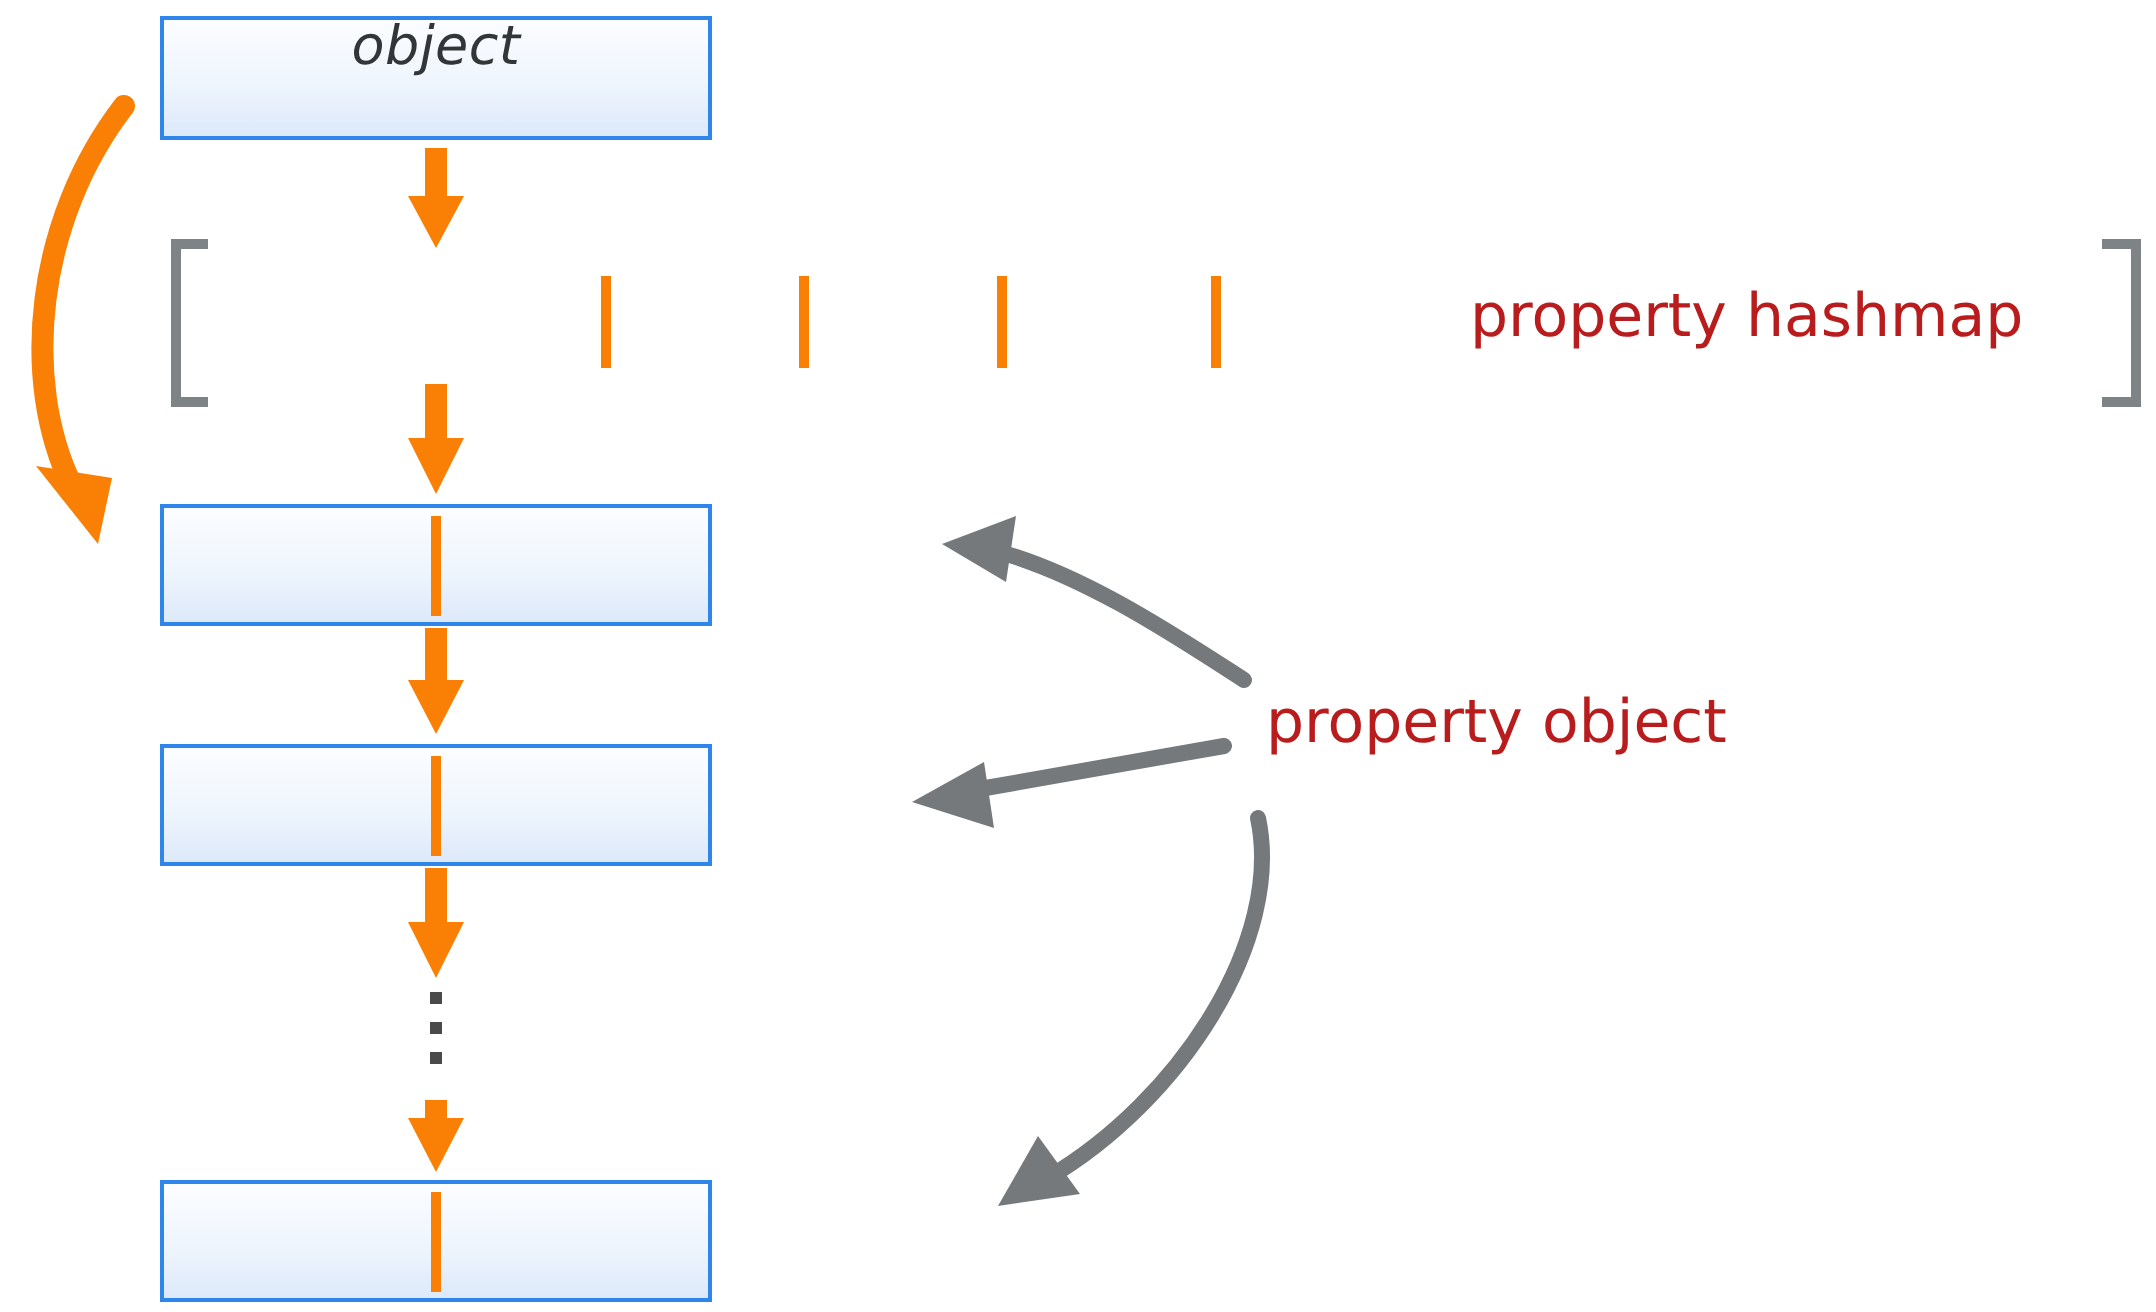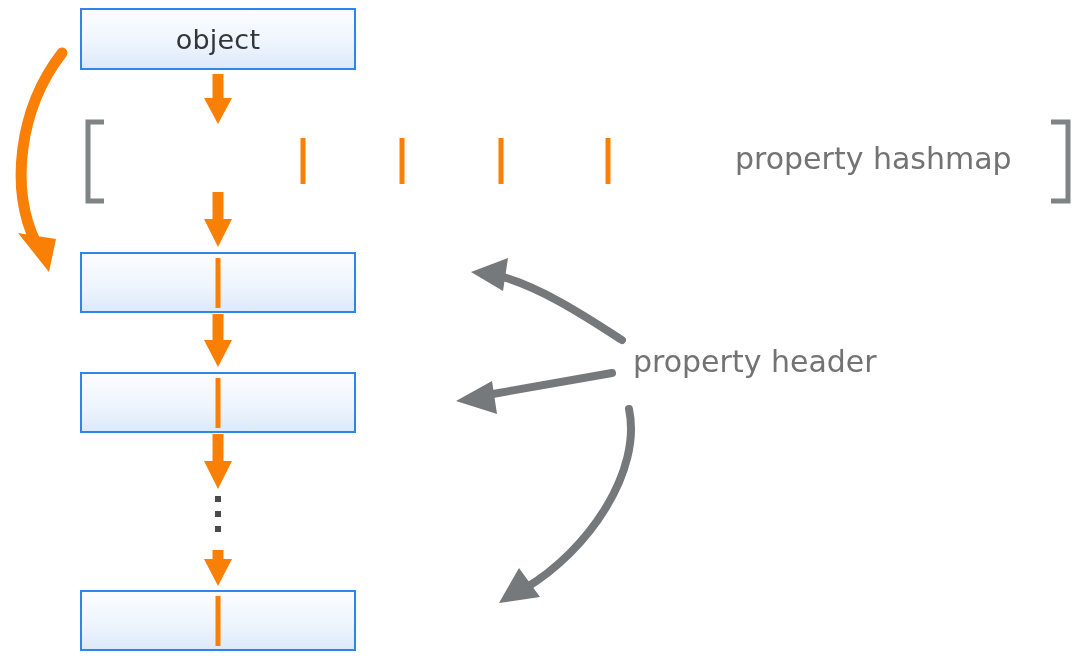--- a/index.html
+++ b/index.html
@@ -22,22 +22,22 @@
     height: 656px;
   }
 
   
   .node-box {
     position: absolute;
     box-sizing: border-box;
     border: 2px solid #2f86ea;
     background: linear-gradient(to bottom, #fcfdff 0%, #eef5fd 55%, #dde9fa 100%);
     display: flex;
-    align-items: center;
     justify-content: center;
+    font-style: italic;
   }
   .node-label {
     font-size: 27px;
     color: #333638;
     letter-spacing: 0.2px;
     line-height: 1;
     white-space: nowrap;
   }
 
   #box-object   { left: 80px;  top: 8px;   width: 276px; height: 62px; }
@@ -53,21 +53,21 @@
     left: 0; top: 0;
     width: 1078px;
     height: 656px;
     pointer-events: none;
   }
 
   
   .free-label {
     position: absolute;
     font-size: 30px;
-    color: #737373;
+    color: #b91c1c;
     white-space: nowrap;
     line-height: 1;
   }
   #label-hashmap { left: 735px; top: 144px; }
   #label-pairs   { left: 633px; top: 347px; }
 </style>
 </head>
 <body>
 
 <div id="canvas">
@@ -158,15 +158,15 @@
     </g>
 
     <g>
       <path d="M 629,409 C 642,470 590,550 524,589" stroke="#75797C" stroke-width="8" fill="none" stroke-linecap="round"></path>
       <polygon points="499,603 519,568 540,597" fill="#75797C"></polygon>
     </g>
   </svg>
 
   <div class="free-label" id="label-hashmap">property hashmap</div>
 
-  <div class="free-label" id="label-pairs">property header</div>
+  <div class="free-label" id="label-pairs">property object</div>
 
 </div>
 
 </body></html>

